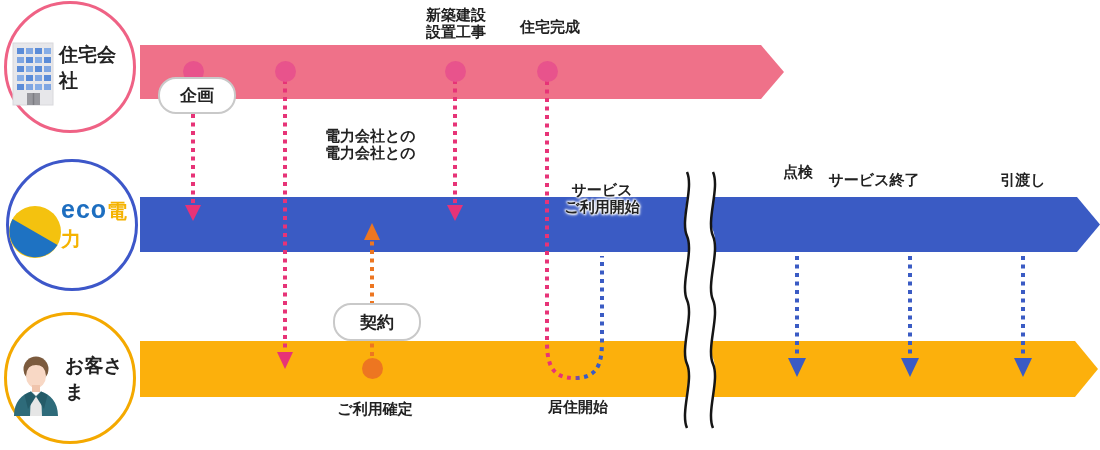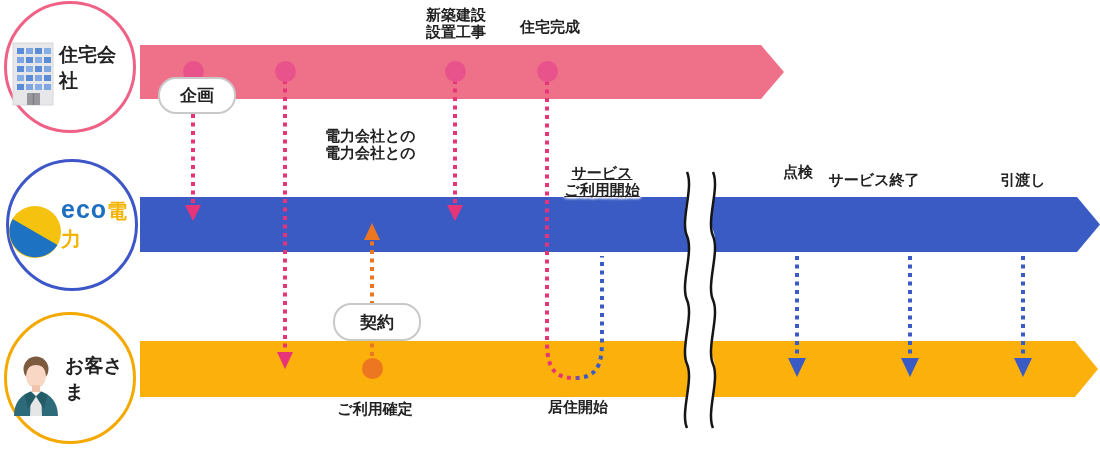--- a/index.html
+++ b/index.html
@@ -118,21 +118,21 @@
 
   <div class="lbl" style="left:408px;top:6px;width:96px;">
     <span class="line">新築建設</span>
     <span class="line">設置工事</span>
   </div>
   <div class="lbl" style="left:503px;top:18px;width:94px;">住宅完成</div>
   <div class="lbl lbl-left" style="left:325px;top:127px;width:130px;">
     <span class="line">電力会社との</span>
     <span class="line">電力会社との</span>
   </div>
-  <div class="lbl halo" style="left:552px;top:164px;width:100px;text-decoration:underline;">
+  <div class="lbl halo" style="left:552px;top:181px;width:100px;">
     <span class="line">サービス</span>
     <span class="line">ご利用開始</span>
   </div>
   <div class="lbl" style="left:320px;top:400px;width:110px;">ご利用確定</div>
   <div class="lbl" style="left:530px;top:398px;width:96px;">居住開始</div>
   <div class="lbl" style="left:758px;top:163px;width:80px;text-align:center;">点検</div>
   <div class="lbl" style="left:816px;top:171px;width:116px;">サービス終了</div>
   <div class="lbl" style="left:975px;top:171px;width:96px;">引渡し</div>
 
   <div class="actor actor-housing">

